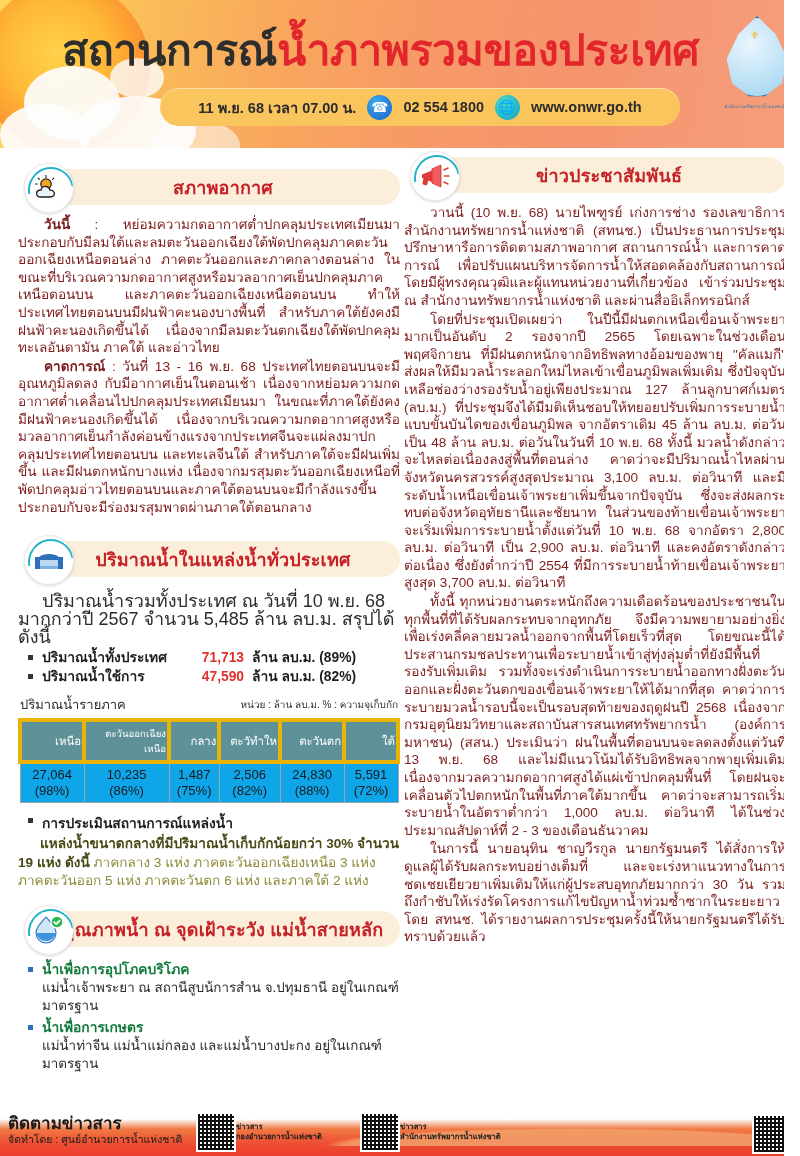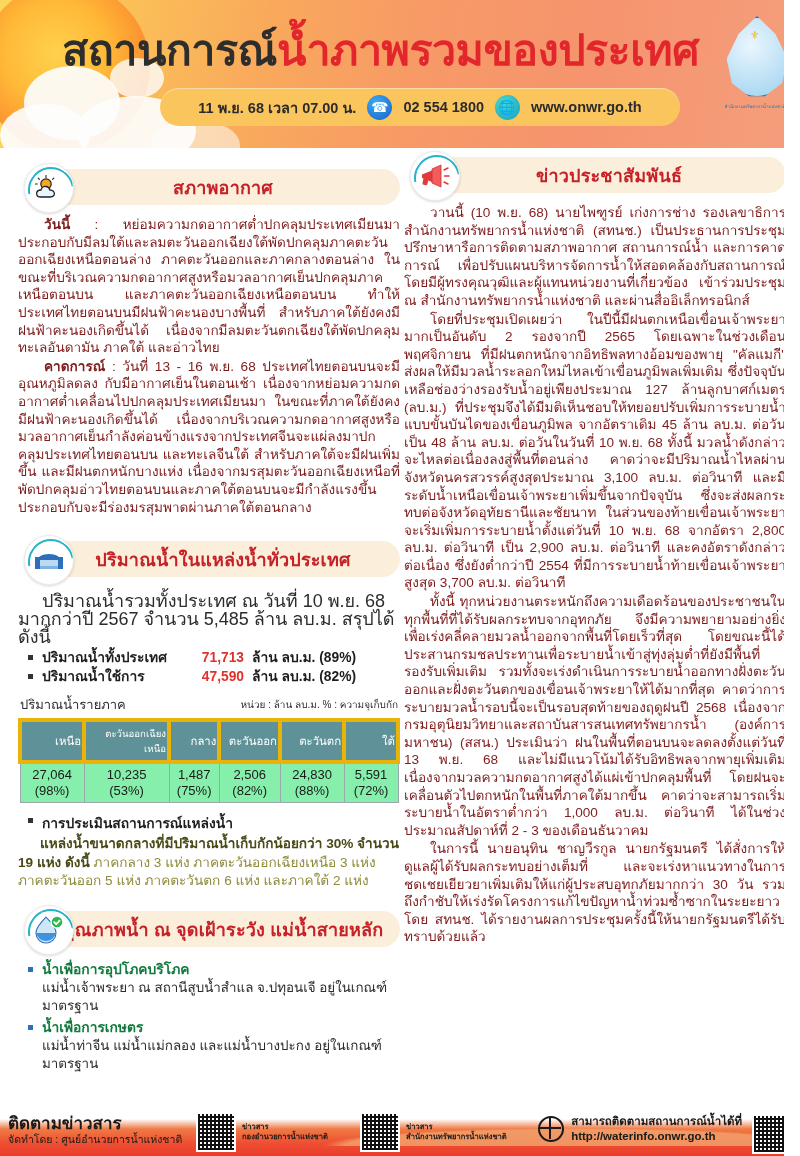--- a/index.html
+++ b/index.html
@@ -115,21 +115,21 @@
   .tbl-caption .rt{font-size:10px;color:#2c2c2c;}
 
   table.regions{border-collapse:collapse;width:100%;table-layout:fixed;}
   table.regions th{
     background:#5f9298;color:#ffffff;font-size:11.4px;font-weight:normal;
     border:4px solid #eab308;padding:4px 1px;text-align:right;
   }
   table.regions th.wide{font-size:9.6px;}
   table.regions td{
     border:1px solid #9aa8ad;font-size:13px;color:#1a1a1a;text-align:center;
-    padding:3px 1px;line-height:16px;background:#86efac;
+    padding:3px 1px;line-height:16px;background:#0ea5e9;
   }
 
   .assess{margin-top:9px;}
   .assess-title{position:relative;padding-left:24px;font-size:13.8px;font-weight:bold;color:#1d1d1d;}
   .assess-title:before{content:"";position:absolute;left:10px;top:6px;width:5px;height:5px;background:#333;}
   .assess-body{margin-top:1px;font-size:13.6px;line-height:18.4px;color:#8e8b3a;text-indent:22px;}
   .assess-body .dk{color:#4a4a18;font-weight:bold;}
 
   
   ul.wqual{list-style:none;margin:6px 0 0 0;padding:0;}
@@ -153,21 +153,21 @@
   .f-left .l1{font-size:17px;font-weight:bold;color:#1a1a1a;line-height:19px;}
   .f-left .l2{font-size:10.5px;font-weight:normal;color:#1a1a1a;line-height:13px;}
   .qr{
     background:#fff;
     background-image:
       repeating-linear-gradient(0deg,#111 0 2px,transparent 2px 4px),
       repeating-linear-gradient(90deg,#111 0 2px,transparent 2px 4px);
     background-size:4px 4px,4px 4px;
     border:2px solid #fff;
   }
-  .f-item{position:absolute;top:6px;display:flex;align-items:center;gap:6px;}
+  .f-item{position:absolute;top:6px;display:flex;align-items:center;}
   .f-item .cap{font-size:7.6px;line-height:10px;color:#1a1a1a;font-weight:bold;}
   .f-right{position:absolute;right:58px;top:8px;display:flex;align-items:center;gap:7px;}
   .f-right .txt{font-size:11.5px;font-weight:bold;color:#1a1a1a;line-height:15px;}
   .globe-f{
     width:22px;height:22px;border-radius:50%;border:2px solid #1a1a1a;position:relative;flex:none;
   }
   .globe-f:before{content:"";position:absolute;left:9px;top:-1px;width:2px;height:22px;background:#1a1a1a;}
   .globe-f:after{content:"";position:absolute;left:-1px;top:9px;width:22px;height:2px;background:#1a1a1a;}
 </style>
 </head>
@@ -271,29 +271,29 @@
         <span class="lt">ปริมาณน้ำรายภาค</span>
         <span class="rt">หน่วย : ล้าน ลบ.ม.  % : ความจุเก็บกัก</span>
       </div>
 
       <table class="regions">
         <thead>
           <tr>
             <th style="width:17%">เหนือ</th>
             <th class="wide" style="width:23%">ตะวันออกเฉียงเหนือ</th>
             <th style="width:13%">กลาง</th>
-            <th style="width:16%">ตะวันออก</th>
+            <th style="width:16%">ตะวัทำให</th>
             <th style="width:17%">ตะวันตก</th>
             <th style="width:14%">ใต้</th>
           </tr>
         </thead>
         <tbody>
           <tr>
             <td><span>27,064</span><br><span>(98%)</span></td>
-            <td><span>10,235</span><br><span>(53%)</span></td>
+            <td><span>10,235</span><br><span>(86%)</span></td>
             <td><span>1,487</span><br><span>(75%)</span></td>
             <td><span>2,506</span><br><span>(82%)</span></td>
             <td><span>24,830</span><br><span>(88%)</span></td>
             <td><span>5,591</span><br><span>(72%)</span></td>
           </tr>
         </tbody>
       </table>
 
       <div class="assess">
         <div class="assess-title">การประเมินสถานการณ์แหล่งน้ำ</div>
@@ -311,21 +311,21 @@
             <path d="M3.2 18 a10 10 0 0 0 19.6 0z" fill="#3f93dd"></path>
             <circle cx="24" cy="7" r="6" fill="#2db84d" stroke="#fff" stroke-width="1.4"></circle>
             <path d="M21.2 7.2l2 2 3.4-3.6" fill="none" stroke="#fff" stroke-width="1.8" stroke-linecap="round" stroke-linejoin="round"></path>
           </svg>
         </div>
       </div>
 
       <ul class="wqual">
         <li>
           <div class="h">น้ำเพื่อการอุปโภคบริโภค</div>
-          <div class="d">แม่น้ำเจ้าพระยา ณ สถานีสูบน้ำสำแล จ.ปทุอนเจี อยู่ในเกณฑ์มาตรฐาน</div>
+          <div class="d">แม่น้ำเจ้าพระยา ณ สถานีสูบน้การสำน จ.ปทุมธานี อยู่ในเกณฑ์มาตรฐาน</div>
         </li>
         <li>
           <div class="h">น้ำเพื่อการเกษตร</div>
           <div class="d">แม่น้ำท่าจีน แม่น้ำแม่กลอง และแม่น้ำบางปะกง อยู่ในเกณฑ์มาตรฐาน</div>
         </li>
       </ul>
     </div>
 
     <div class="col-right">
 
@@ -373,23 +373,16 @@
     </div>
 
     <div class="f-item" style="left:360px;">
       <div class="qr" style="width:36px;height:36px;"></div>
       <div>
         <div class="cap">ข่าวสาร</div>
         <div class="cap">สำนักงานทรัพยากรน้ำแห่งชาติ</div>
       </div>
     </div>
 
-    <div class="f-right">
-      <div class="globe-f"></div>
-      <div>
-        <div class="txt">สามารถติดตามสถานการณ์น้ำได้ที่</div>
-        <div class="txt">http://waterinfo.onwr.go.th</div>
-      </div>
-    </div>
 
     <div class="qr" style="position:absolute;right:8px;top:8px;width:36px;height:36px;"></div>
   </div>
 </div>
 
 </body></html>

